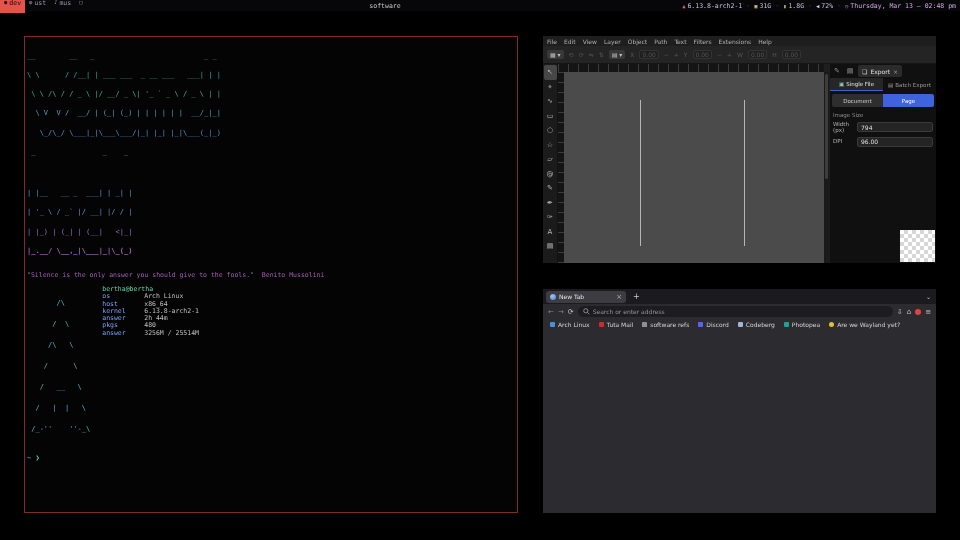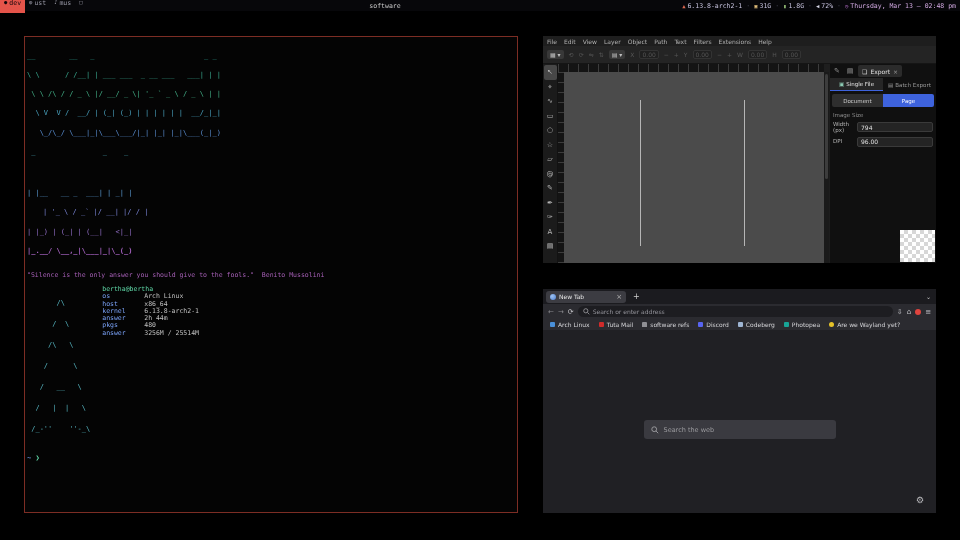--- a/index.html
+++ b/index.html
@@ -165,21 +165,21 @@
 
 <div id="terminal">
   <div class="ascii">
     <div style="color: rgb(47, 158, 143);">__        __   _                          _ _ </div>
     <div style="color: rgb(57, 169, 143);">\ \      / /__| | ___ ___  _ __ ___   ___| | |</div>
     <div style="color: rgb(67, 176, 135);"> \ \ /\ / / _ \ |/ __/ _ \| '_ ` _ \ / _ \ | |</div>
     <div style="color: rgb(74, 163, 192);">  \ V  V /  __/ | (_| (_) | | | | | |  __/_|_|</div>
     <div style="color: rgb(91, 143, 212);">   \_/\_/ \___|_|\___\___/|_| |_| |_|\___(_|_)</div>
     <div style="color: rgb(74, 167, 184);"> _                _    _ </div>
     <div style="color: rgb(91, 155, 212); margin-top: 22px;">| |__   __ _  ___| | _| |</div>
-    <div style="color: rgb(123, 133, 214); margin-left: 16px;">| '_ \ / _` |/ __| |/ / |</div>
+    <div style="color: rgb(123, 133, 214);">| '_ \ / _` |/ __| |/ / |</div>
     <div style="color: rgb(150, 114, 204);">| |_) | (_| | (__|   &lt;|_|</div>
     <div style="color: rgb(168, 100, 196); font-weight: bold;">|_.__/ \__,_|\___|_|\_(_)</div>
   </div>
   <div class="quote">"Silence is the only answer you should give to the fools."  Benito Mussolini</div>
   <div class="fetch">
     <div class="arch-logo">
       <div>       /\</div>
       <div>      /  \</div>
       <div>     /\   \</div>
       <div>    /      \</div>
@@ -346,23 +346,13 @@
     </span>
     <span class="bm">
       <span class="bm-dot" style="background-color: rgb(24, 164, 151);"></span>
       <span>Photopea</span>
     </span>
     <span class="bm">
       <span class="bm-dot" style="border-radius: 50%; background-color: rgb(230, 194, 41);"></span>
       <span>Are we Wayland yet?</span>
     </span>
   </div>
-  <div class="web-content">
-    <div class="searchbox">
-      <svg class="mag" width="8" height="8" viewBox="0 0 10 10">
-          <circle cx="4" cy="4" r="3" fill="none" stroke="#9a9a9e" stroke-width="1.2"></circle>
-          <line x1="6.3" y1="6.3" x2="9" y2="9" stroke="#9a9a9e" stroke-width="1.2"></line>
-        </svg>
-      <span>Search the web</span>
-    </div>
-    <span class="gear">⚙</span>
-  </div>
 </div>
 
 </body></html>

